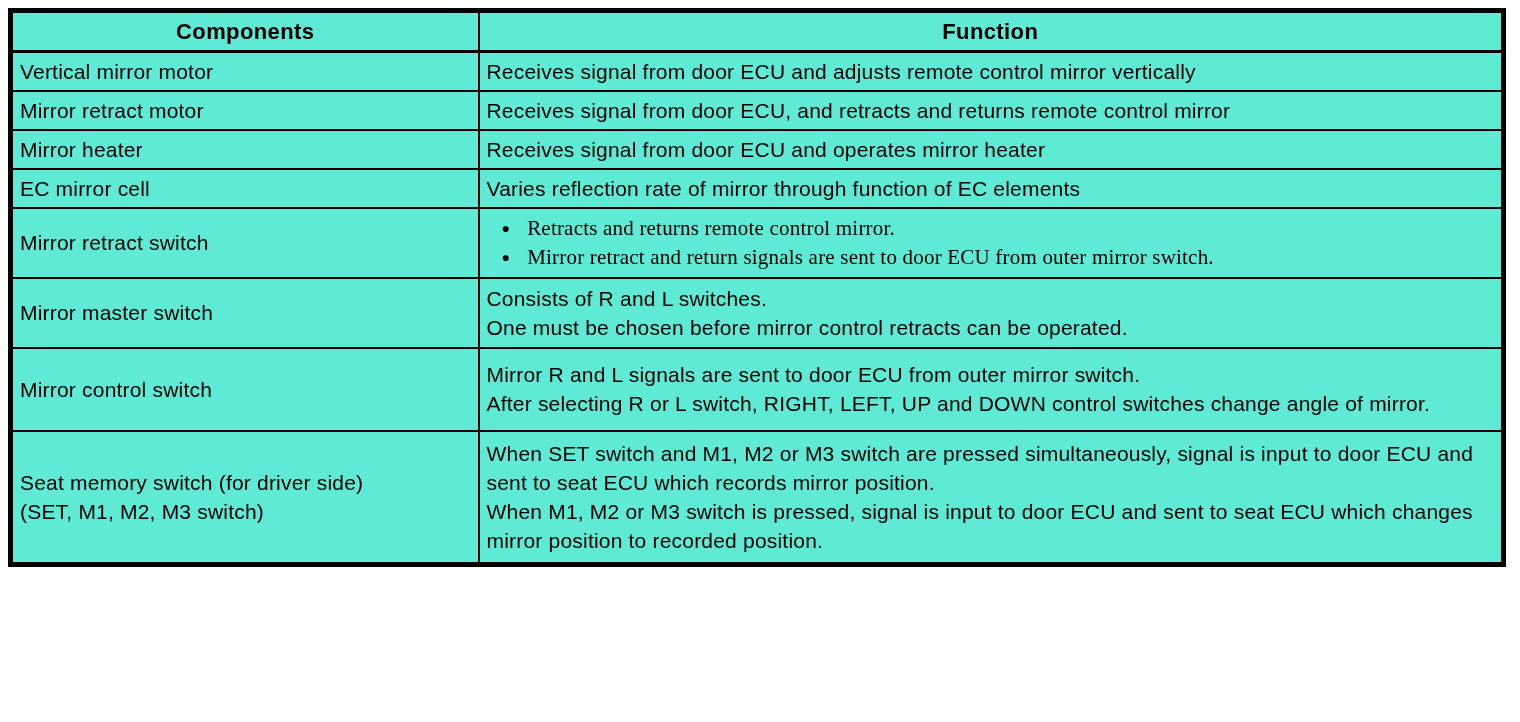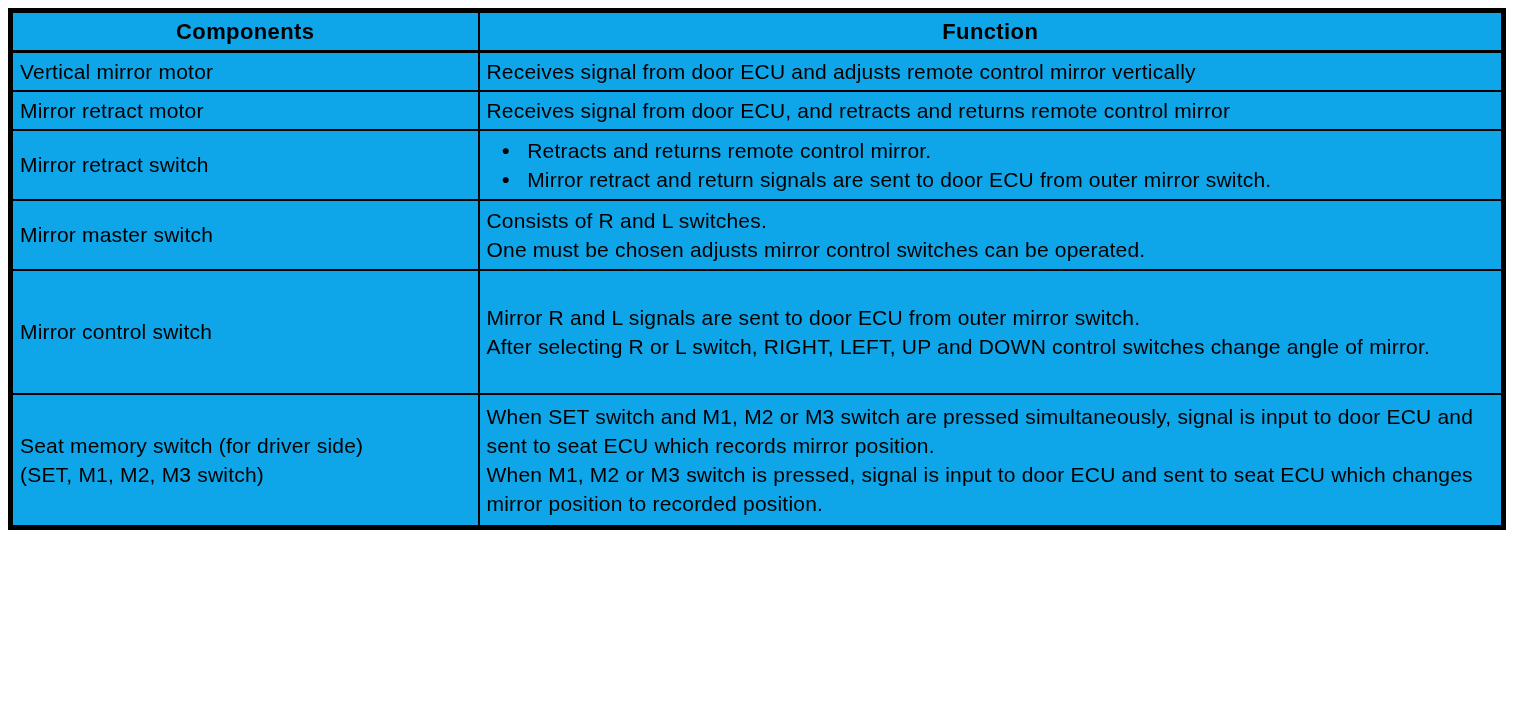--- a/index.html
+++ b/index.html
@@ -16,21 +16,21 @@
     -webkit-font-smoothing: antialiased;
   }
   .doc-table {
     position: absolute;
     left: 8px;
     top: 8px;
     width: 1498px;
     border-collapse: collapse;
     table-layout: fixed;
     border: 5px solid #000000;
-    background: #0ea5e9;
+    background: #5eead4;
   }
   .doc-table col.col-comp { width: 468px; }
   .doc-table th, .doc-table td {
     border: 2px solid #000000;
     vertical-align: middle;
     padding: 2px 8px 2px 7px;
     font-size: 21px;
     line-height: 29px;
     letter-spacing: 0.2px;
     overflow: hidden;
@@ -41,38 +41,38 @@
     font-size: 22px;
     letter-spacing: 0.4px;
     text-align: center;
     height: 33px;
     padding: 2px 8px;
   }
   
   tr.r-single { height: 39px; }
   tr.r-bullets { height: 70px; }
   tr.r-two { height: 70px; }
-  tr.r-three { height: 124px; }
+  tr.r-three { height: 83px; }
   tr.r-pos { height: 64px; }
   tr.r-memory { height: 134px; }
 
   .comp-line, .func-line { white-space: normal; }
 
   .bullet-item {
     display: flex;
     align-items: flex-start;
     padding-left: 15px;
   }
   .bullet-glyph {
     flex: 0 0 auto;
     font-size: 14px;
     line-height: 29px;
     margin-right: 17px;
   }
-  .bullet-text { flex: 1 1 auto; }
+  .bullet-text { flex: 1 1 auto; font-family: Liberation Serif, serif; }
 </style>
 </head>
 <body>
 
 <table class="doc-table">
   <colgroup>
     <col class="col-comp">
     <col class="col-func">
   </colgroup>
   <thead>
@@ -95,21 +95,37 @@
 
     <tr class="r-single">
       <td>
         <div class="comp-line">Mirror retract motor</div>
       </td>
       <td>
         <div class="func-line">Receives signal from door ECU, and retracts and returns remote control mirror</div>
       </td>
     </tr>
 
+    <tr class="r-single">
+      <td>
+        <div class="comp-line">Mirror heater</div>
+      </td>
+      <td>
+        <div class="func-line">Receives signal from door ECU and operates mirror heater</div>
+      </td>
+    </tr>
 
+    <tr class="r-single">
+      <td>
+        <div class="comp-line">EC mirror cell</div>
+      </td>
+      <td>
+        <div class="func-line">Varies reflection rate of mirror through function of EC elements</div>
+      </td>
+    </tr>
 
     <tr class="r-bullets">
       <td>
         <div class="comp-line">Mirror retract switch</div>
       </td>
       <td>
         <div class="bullet-item">
           <span class="bullet-glyph">●</span>
           <span class="bullet-text">Retracts and returns remote control mirror.</span>
         </div>
@@ -119,21 +135,21 @@
         </div>
       </td>
     </tr>
 
     <tr class="r-two">
       <td>
         <div class="comp-line">Mirror master switch</div>
       </td>
       <td>
         <div class="func-line">Consists of R and L switches.</div>
-        <div class="func-line">One must be chosen adjusts mirror control switches can be operated.</div>
+        <div class="func-line">One must be chosen before mirror control retracts can be operated.</div>
       </td>
     </tr>
 
     <tr class="r-three">
       <td>
         <div class="comp-line">Mirror control switch</div>
       </td>
       <td>
         <div class="func-line">Mirror R and L signals are sent to door ECU from outer mirror switch.</div>
         <div class="func-line">After selecting R or L switch, RIGHT, LEFT, UP and DOWN control switches change angle of mirror.</div>

